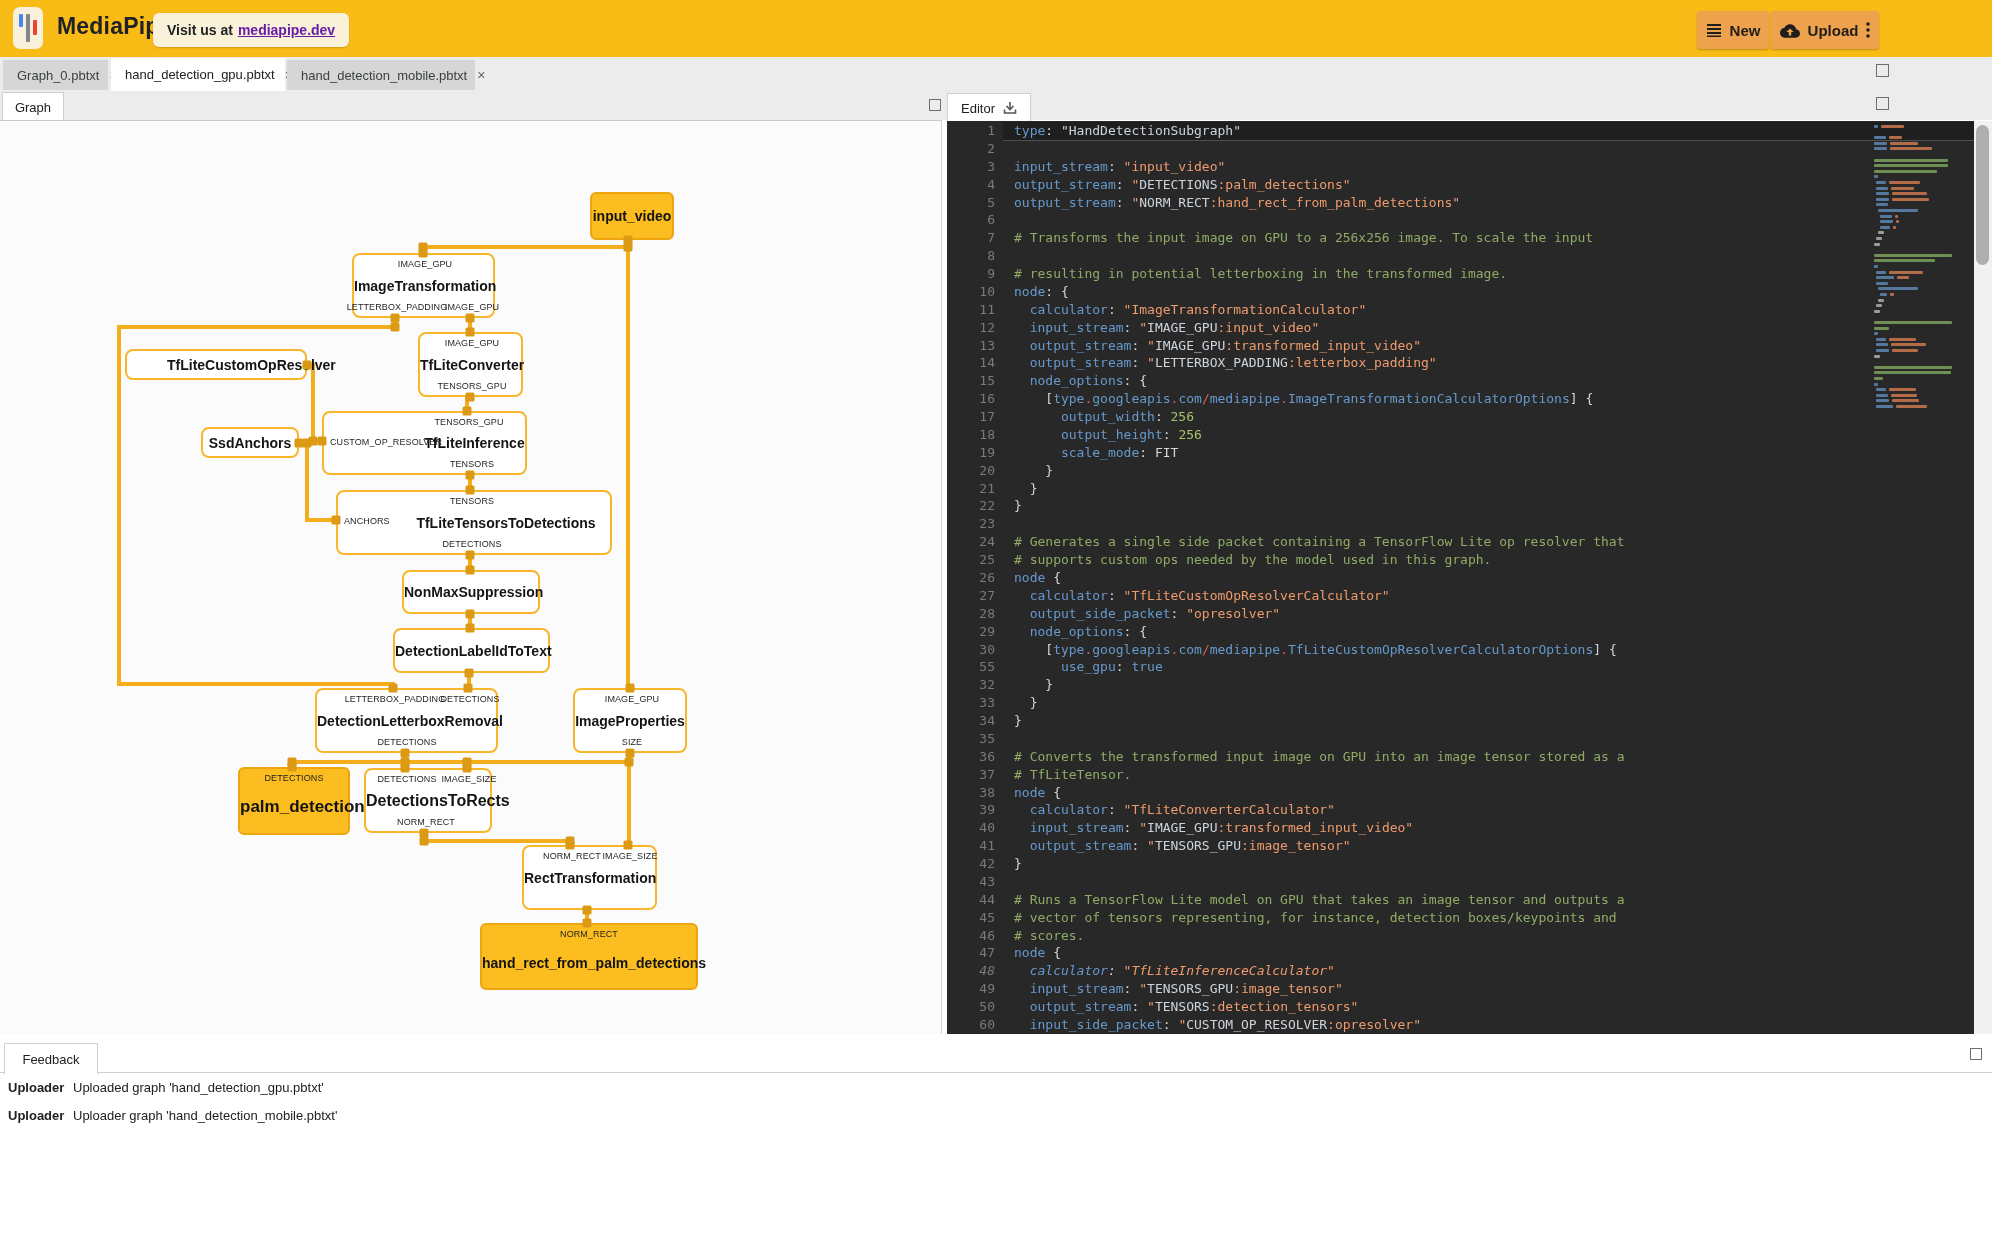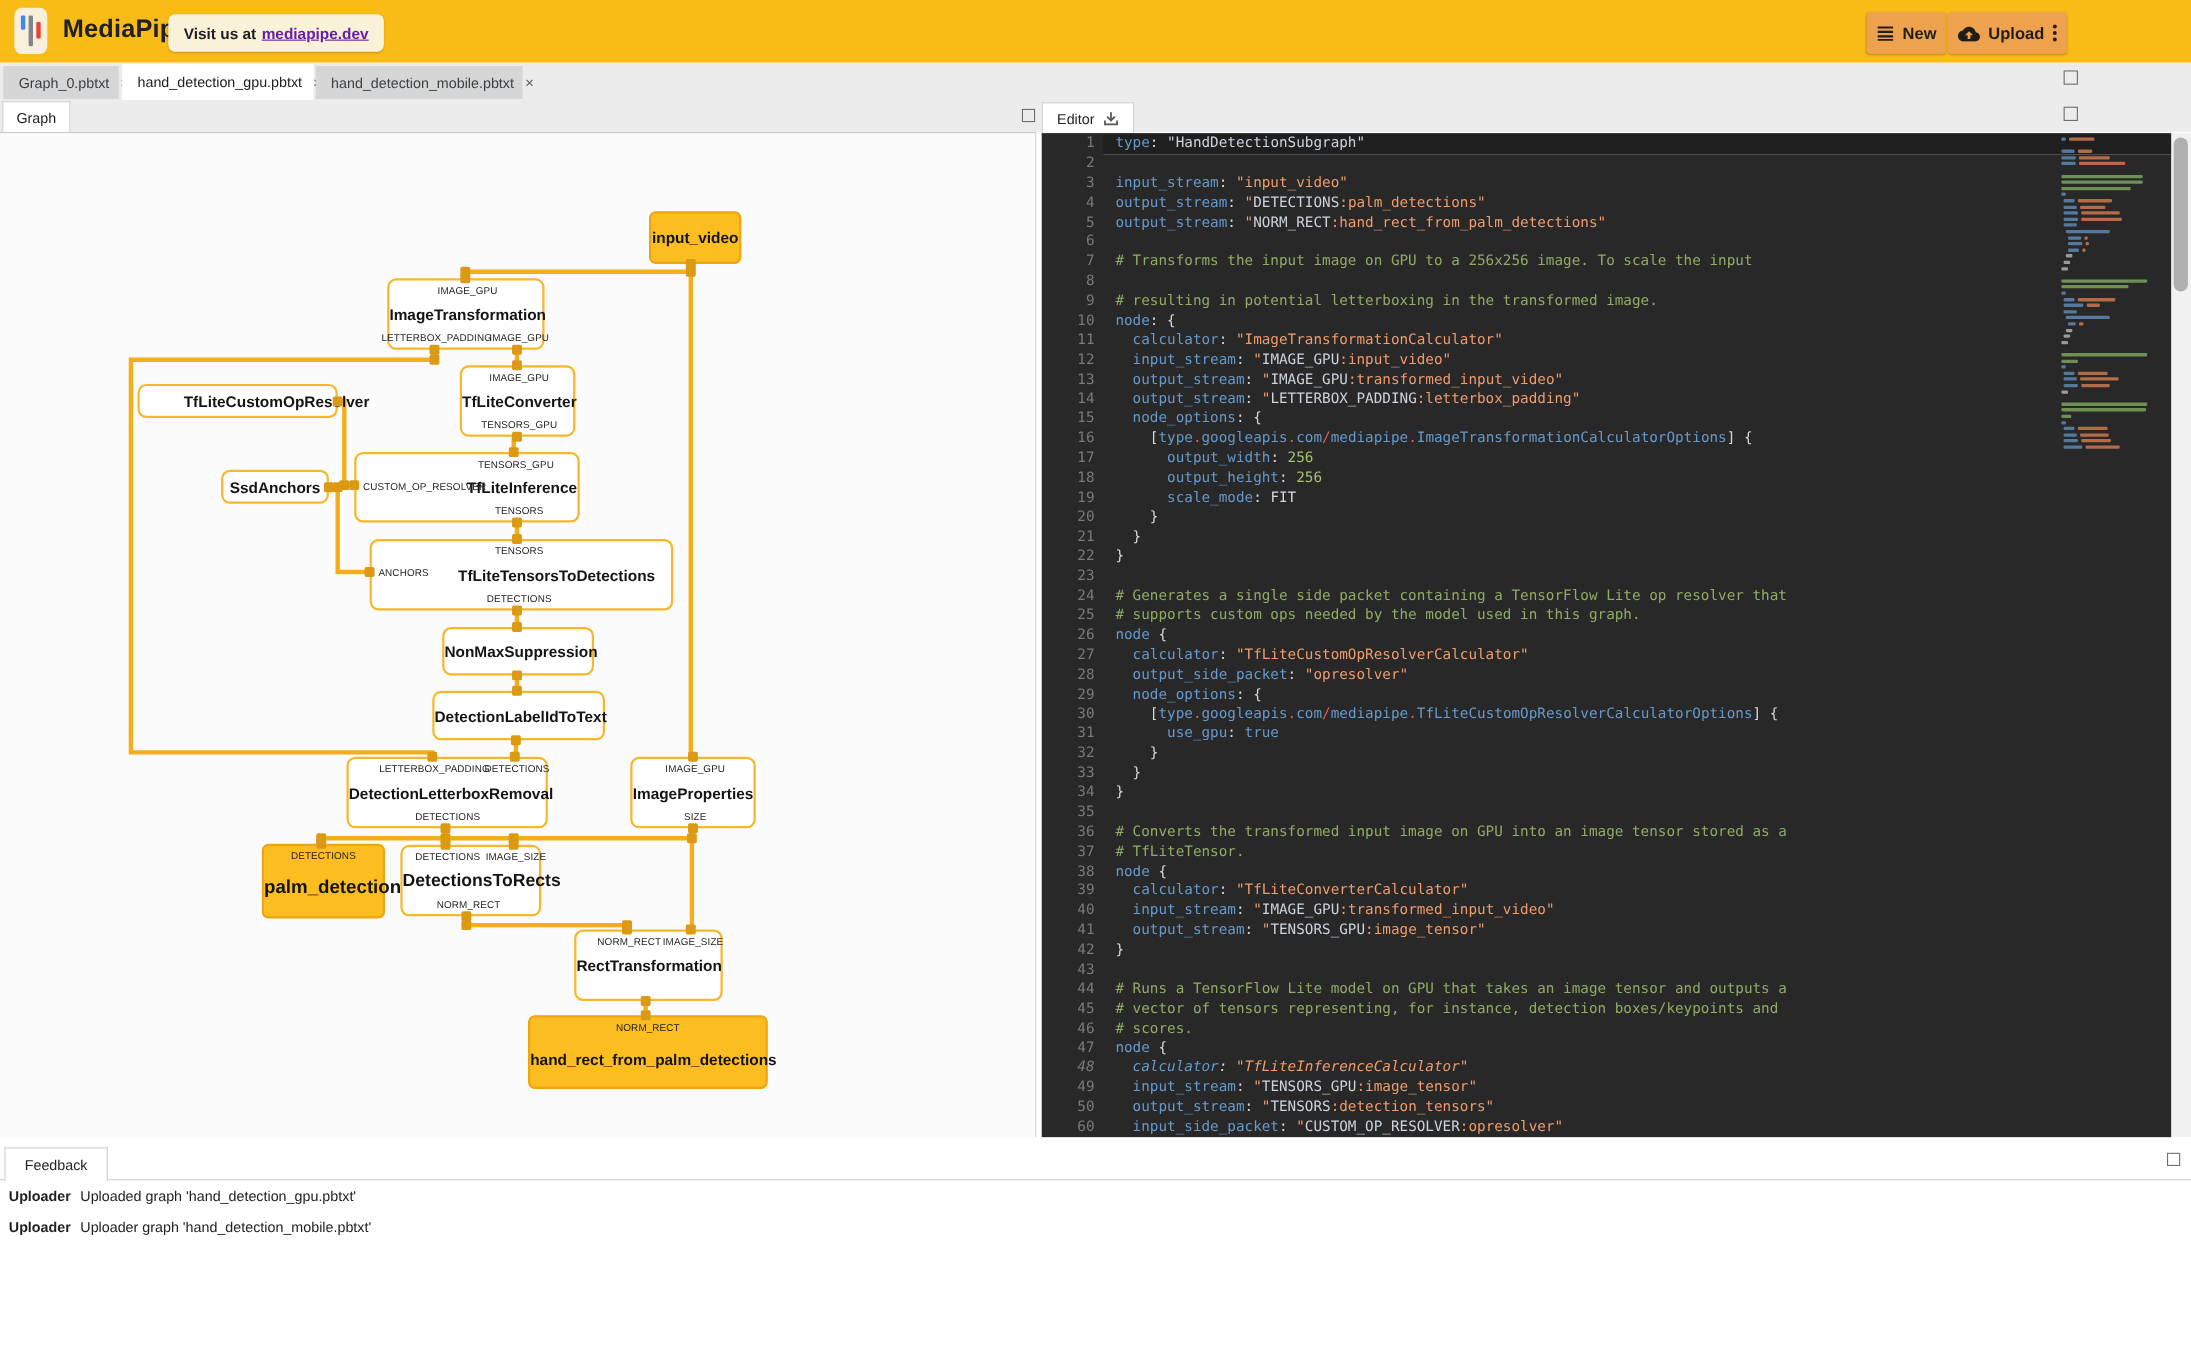--- a/index.html
+++ b/index.html
@@ -296,21 +296,21 @@
         <div class="cline" style="top: 358.6px; width: 1020px;"><span class="lnum">21</span><span class="ltext"><span class="tk-p">  }</span></span></div>
         <div class="cline" style="top: 376.48px; width: 1020px;"><span class="lnum">22</span><span class="ltext"><span class="tk-p">}</span></span></div>
         <div class="cline" style="top: 394.36px; width: 1020px;"><span class="lnum">23</span><span class="ltext"></span></div>
         <div class="cline" style="top: 412.24px; width: 1020px;"><span class="lnum">24</span><span class="ltext"><span class="tk-c"># Generates a single side packet containing a TensorFlow Lite op resolver that</span></span></div>
         <div class="cline" style="top: 430.12px; width: 1020px; padding-left: 24px;"><span class="lnum">25</span><span class="ltext"><span class="tk-c"># supports custom ops needed by the model used in this graph.</span></span></div>
         <div class="cline" style="top: 448px; width: 1020px;"><span class="lnum">26</span><span class="ltext"><span class="tk-k">node</span><span class="tk-p"> {</span></span></div>
         <div class="cline" style="top: 465.88px; width: 1020px;"><span class="lnum">27</span><span class="ltext"><span class="tk-k">  calculator</span><span class="tk-p">: </span><span class="tk-s">"TfLiteCustomOpResolverCalculator"</span></span></div>
         <div class="cline" style="top: 483.76px; width: 1020px;"><span class="lnum">28</span><span class="ltext"><span class="tk-k">  output_side_packet</span><span class="tk-p">: </span><span class="tk-s">"opresolver"</span></span></div>
         <div class="cline" style="top: 501.64px; width: 1020px;"><span class="lnum">29</span><span class="ltext"><span class="tk-k">  node_options</span><span class="tk-p">: {</span></span></div>
         <div class="cline" style="top: 519.52px; width: 1020px;"><span class="lnum">30</span><span class="ltext"><span class="tk-p">    [</span><span class="tk-u">type</span><span class="tk-d">.</span><span class="tk-u">googleapis</span><span class="tk-d">.</span><span class="tk-u">com</span><span class="tk-d">/</span><span class="tk-u">mediapipe</span><span class="tk-d">.</span><span class="tk-u">TfLiteCustomOpResolverCalculatorOptions</span><span class="tk-p">] {</span></span></div>
-        <div class="cline" style="top: 537.4px; width: 1020px;"><span class="lnum">31</span><span class="ltext"><span class="tk-k">      use_gpu</span><span class="tk-p">: </span><span class="tk-b">true</span></span></div>
+        <div class="cline" style="top: 537.4px; width: 1020px;"><span class="lnum">55</span><span class="ltext"><span class="tk-k">      use_gpu</span><span class="tk-p">: </span><span class="tk-b">true</span></span></div>
         <div class="cline" style="top: 555.28px; width: 1020px;"><span class="lnum">32</span><span class="ltext"><span class="tk-p">    }</span></span></div>
         <div class="cline" style="top: 573.16px; width: 1020px;"><span class="lnum">33</span><span class="ltext"><span class="tk-p">  }</span></span></div>
         <div class="cline" style="top: 591.04px; width: 1020px;"><span class="lnum">34</span><span class="ltext"><span class="tk-p">}</span></span></div>
         <div class="cline" style="top: 608.92px; width: 1020px;"><span class="lnum">35</span><span class="ltext"></span></div>
         <div class="cline" style="top: 626.8px; width: 1020px;"><span class="lnum">36</span><span class="ltext"><span class="tk-c"># Converts the transformed input image on GPU into an image tensor stored as a</span></span></div>
         <div class="cline" style="top: 644.68px; width: 1020px;"><span class="lnum">37</span><span class="ltext"><span class="tk-c"># TfLiteTensor.</span></span></div>
         <div class="cline" style="top: 662.56px; width: 1020px;"><span class="lnum">38</span><span class="ltext"><span class="tk-k">node</span><span class="tk-p"> {</span></span></div>
         <div class="cline" style="top: 680.44px; width: 1020px;"><span class="lnum">39</span><span class="ltext"><span class="tk-k">  calculator</span><span class="tk-p">: </span><span class="tk-s">"TfLiteConverterCalculator"</span></span></div>
         <div class="cline" style="top: 698.32px; width: 1020px;"><span class="lnum">40</span><span class="ltext"><span class="tk-k">  input_stream</span><span class="tk-p">: </span><span class="tk-s">"</span><span class="tk-tag">IMAGE_GPU</span><span class="tk-s">:transformed_input_video"</span></span></div>
         <div class="cline" style="top: 716.2px; width: 1020px;"><span class="lnum">41</span><span class="ltext"><span class="tk-k">  output_stream</span><span class="tk-p">: </span><span class="tk-s">"</span><span class="tk-tag">TENSORS_GPU</span><span class="tk-s">:image_tensor"</span></span></div>

